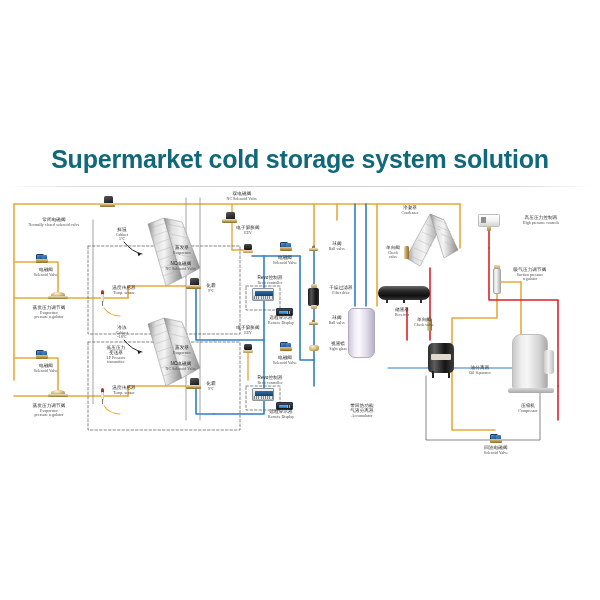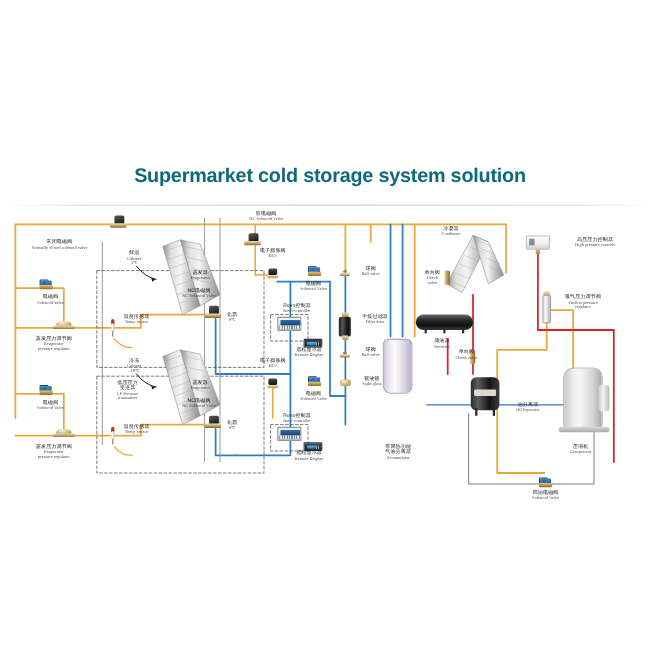--- a/index.html
+++ b/index.html
@@ -17,21 +17,21 @@
   }
 
   
   #title-bar {
     position: absolute;
     left: 0; top: 132px;
     width: 600px; height: 55px;
     display: flex; align-items: center; justify-content: center;
   }
   #title-text {
-    font-size: 18px;
+    font-size: 25px;
     font-weight: 600;
     color: #10697a;
     letter-spacing: -0.2px;
     white-space: nowrap;
   }
   #title-rule {
     position: absolute;
     left: 8px; top: 186px;
     width: 584px; height: 1px;
     background: linear-gradient(to right, #ffffff, #d9dedd 12%, #c9d0cf 50%, #d9dedd 88%, #ffffff);

